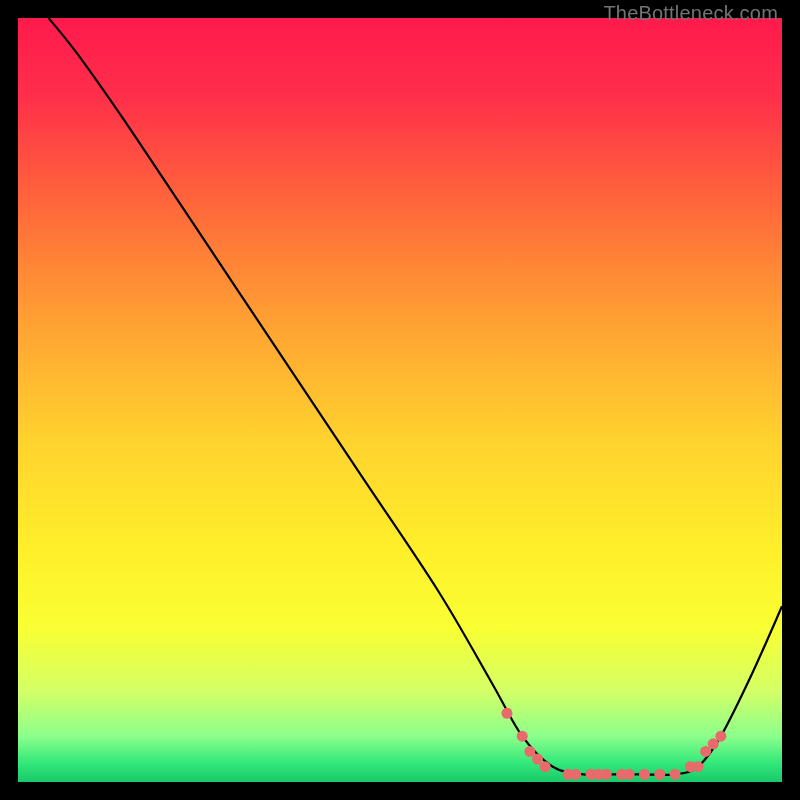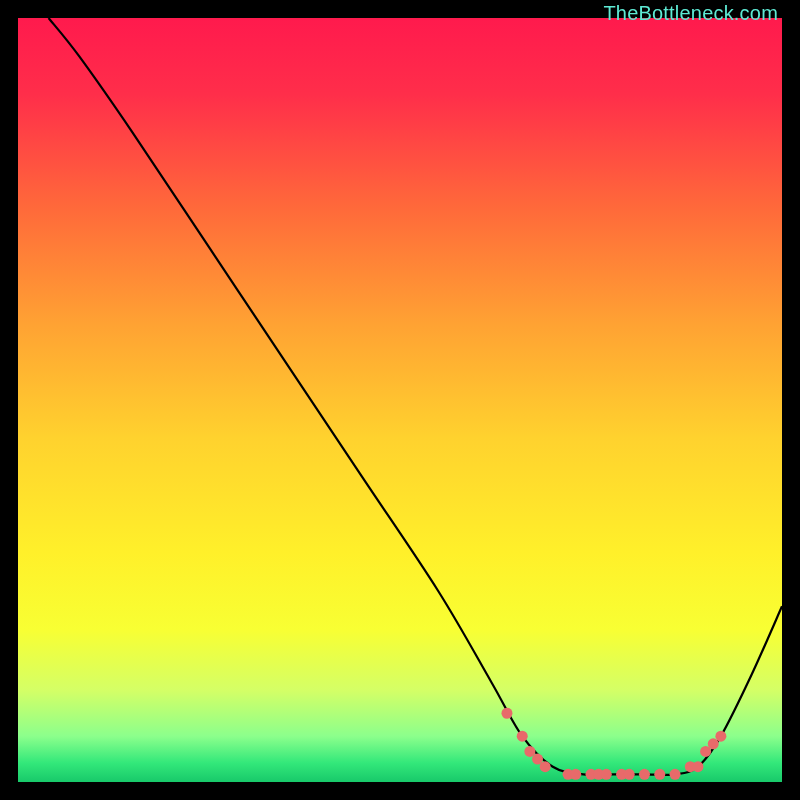--- a/index.html
+++ b/index.html
@@ -23,21 +23,21 @@
     position: absolute;
     left: 0;
     top: 0;
     width: 764px;
     height: 764px;
   }
   .watermark {
     position: absolute;
     top: 2px;
     right: 22px;
-    color: #5eead4;
+    color: #737373;
     font-size: 20px;
     font-weight: 500;
     letter-spacing: 0.2px;
     user-select: none;
   }
 </style>
 </head>
 <body>
 
 <div class="frame">

